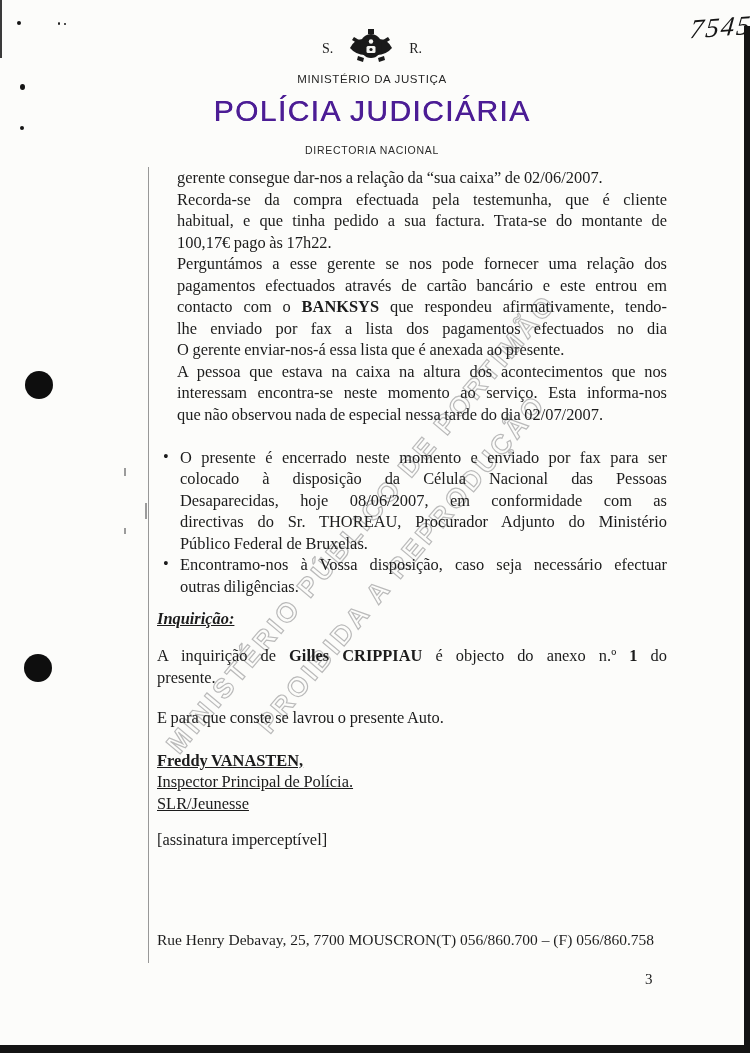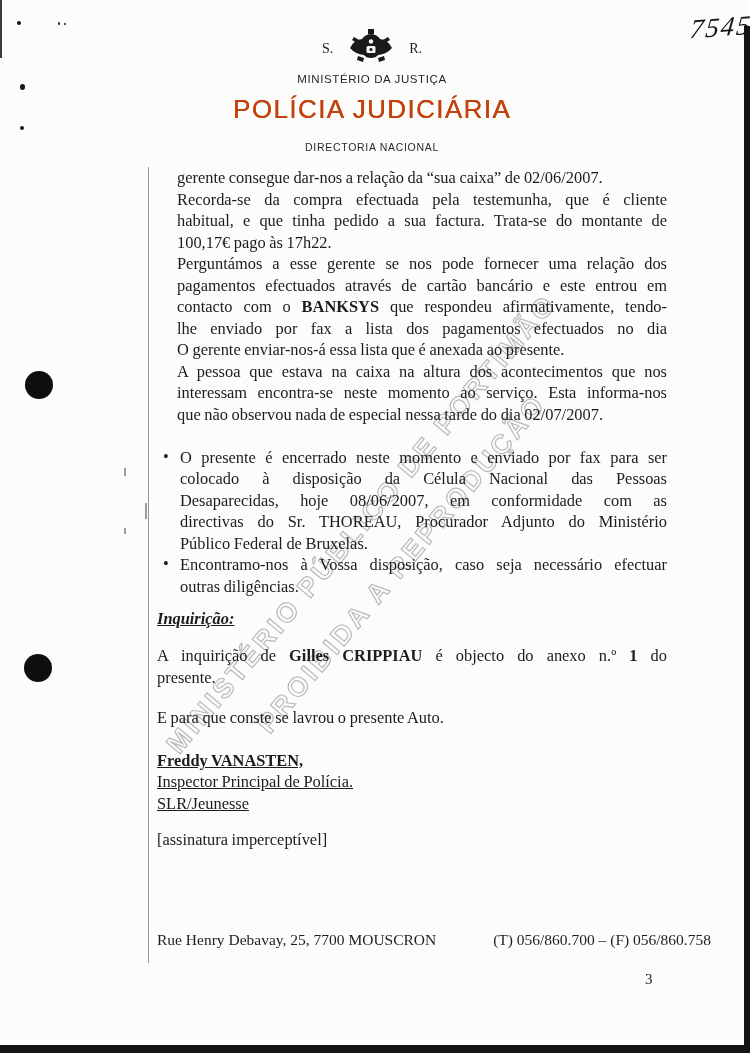--- a/index.html
+++ b/index.html
@@ -22,21 +22,21 @@
   .d3{left:145px;top:503px;width:2px;height:16px;}
   .hole{position:absolute;width:28px;height:28px;border-radius:50%;background:#0e0e0e;}
   .hole1{left:25px;top:371px;}
   .hole2{left:24px;top:654px;}
 
   
   .header{position:absolute;left:0;top:28px;width:744px;text-align:center;}
   .header-row{display:flex;justify-content:center;align-items:center;gap:15px;}
   .initial{font-size:14px;color:#222;}
   .ministry{font-family:"Liberation Sans",sans-serif;font-size:11.5px;letter-spacing:.6px;margin-top:3px;color:#262626;}
-  .org{font-family:"Liberation Sans",sans-serif;font-size:26px;letter-spacing:1.4px;margin-top:9px;color:#c2410c;text-shadow:.4px 0 0 currentColor;}
+  .org{font-family:"Liberation Sans",sans-serif;font-size:30px;letter-spacing:1.4px;margin-top:9px;color:#4c1d95;text-shadow:.4px 0 0 currentColor;}
   .division{font-family:"Liberation Sans",sans-serif;font-size:10.5px;letter-spacing:.7px;margin-top:16px;color:#2a2a2a;}
 
   
   .handwritten{position:absolute;left:690px;top:12px;font-style:italic;font-size:27px;letter-spacing:2px;
                color:#151515;transform:rotate(-4deg) skewX(-10deg);white-space:nowrap;}
 
   
   .watermark{position:absolute;font-family:"Liberation Sans",sans-serif;font-weight:bold;font-size:27px;
              letter-spacing:3.5px;white-space:nowrap;color:transparent;
              -webkit-text-stroke:1.2px #b7b7b7;opacity:.95;
@@ -53,21 +53,21 @@
            word-spacing:-0.5px;}
   .line{height:21.5px;overflow:hidden;position:relative;}
   .j{text-align:justify;text-align-last:justify;}
   .block.para.indent .line{padding-left:20px;}
   .block.bullets .line{padding-left:23px;}
   .marker{position:absolute;left:6px;top:-1px;}
   .block.heading .line span{font-weight:bold;text-decoration:underline;font-style:italic;}
   b{font-weight:bold;}
 
   
-  .footer{position:absolute;left:157px;top:931px;width:554px;display:flex;justify-content:space-between;
+  .footer{position:absolute;left:157px;top:931px;width:554px;display:flex;justify-content:flex-start;
           font-size:15.5px;color:#1e1e1e;}
   .pageno{position:absolute;left:645px;top:971px;font-size:15px;color:#222;}
 </style>
 </head>
 <body>
 
 <div class="page">
 
   <div class="scan-border-right"></div>
   <div class="scan-border-bottom"></div>

